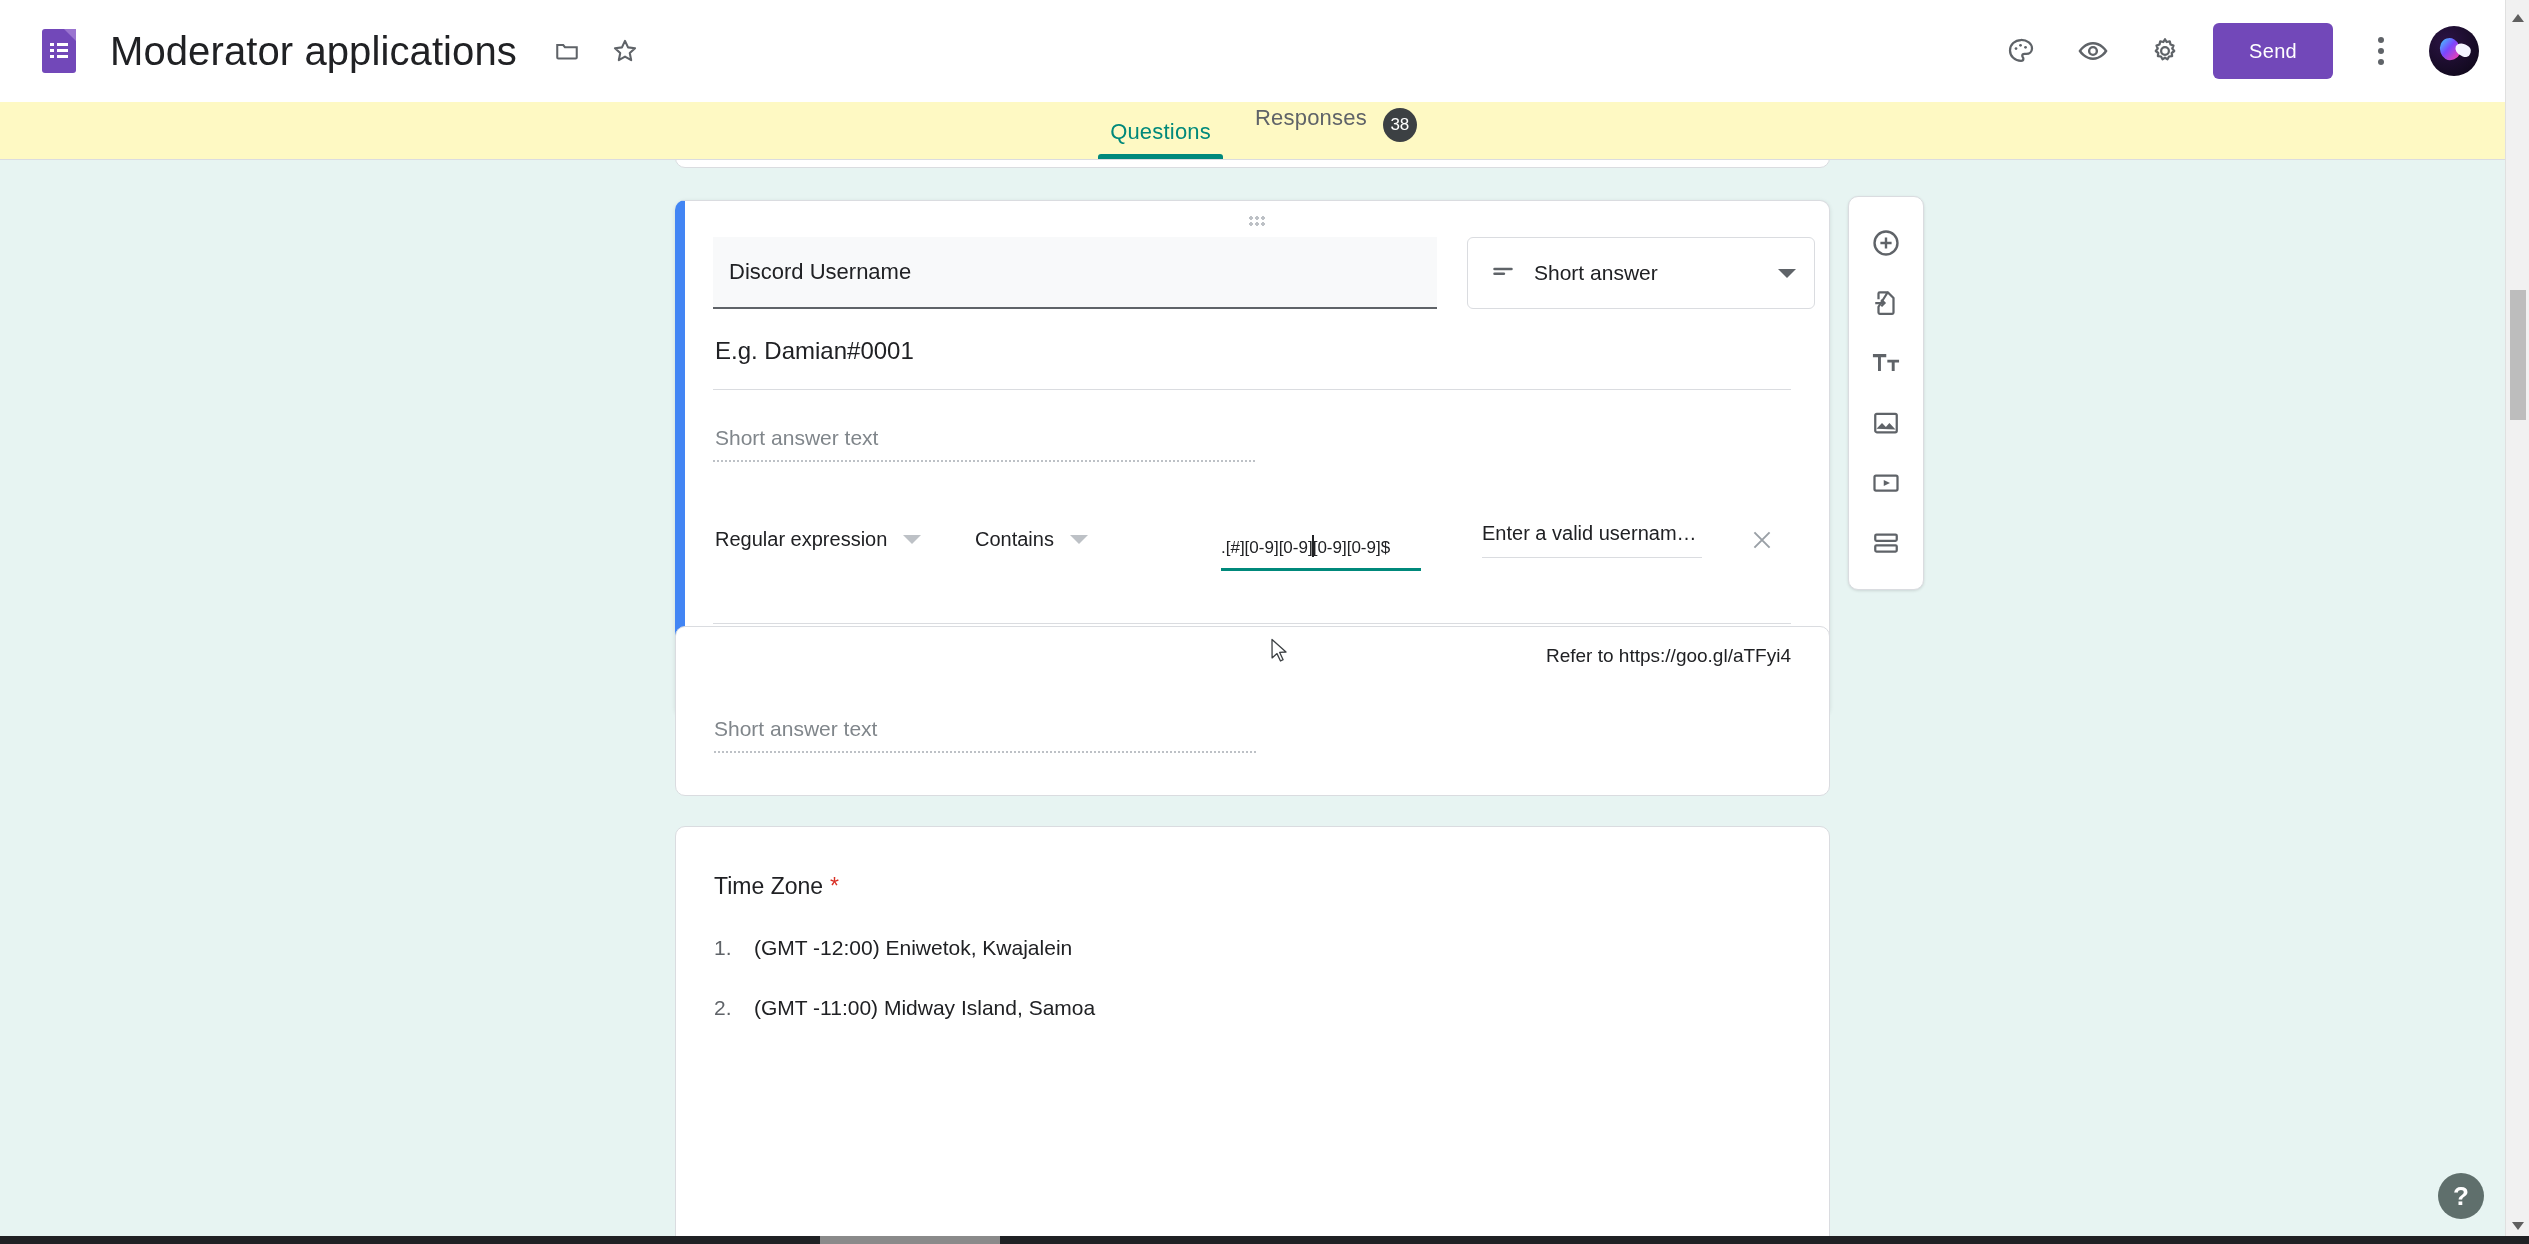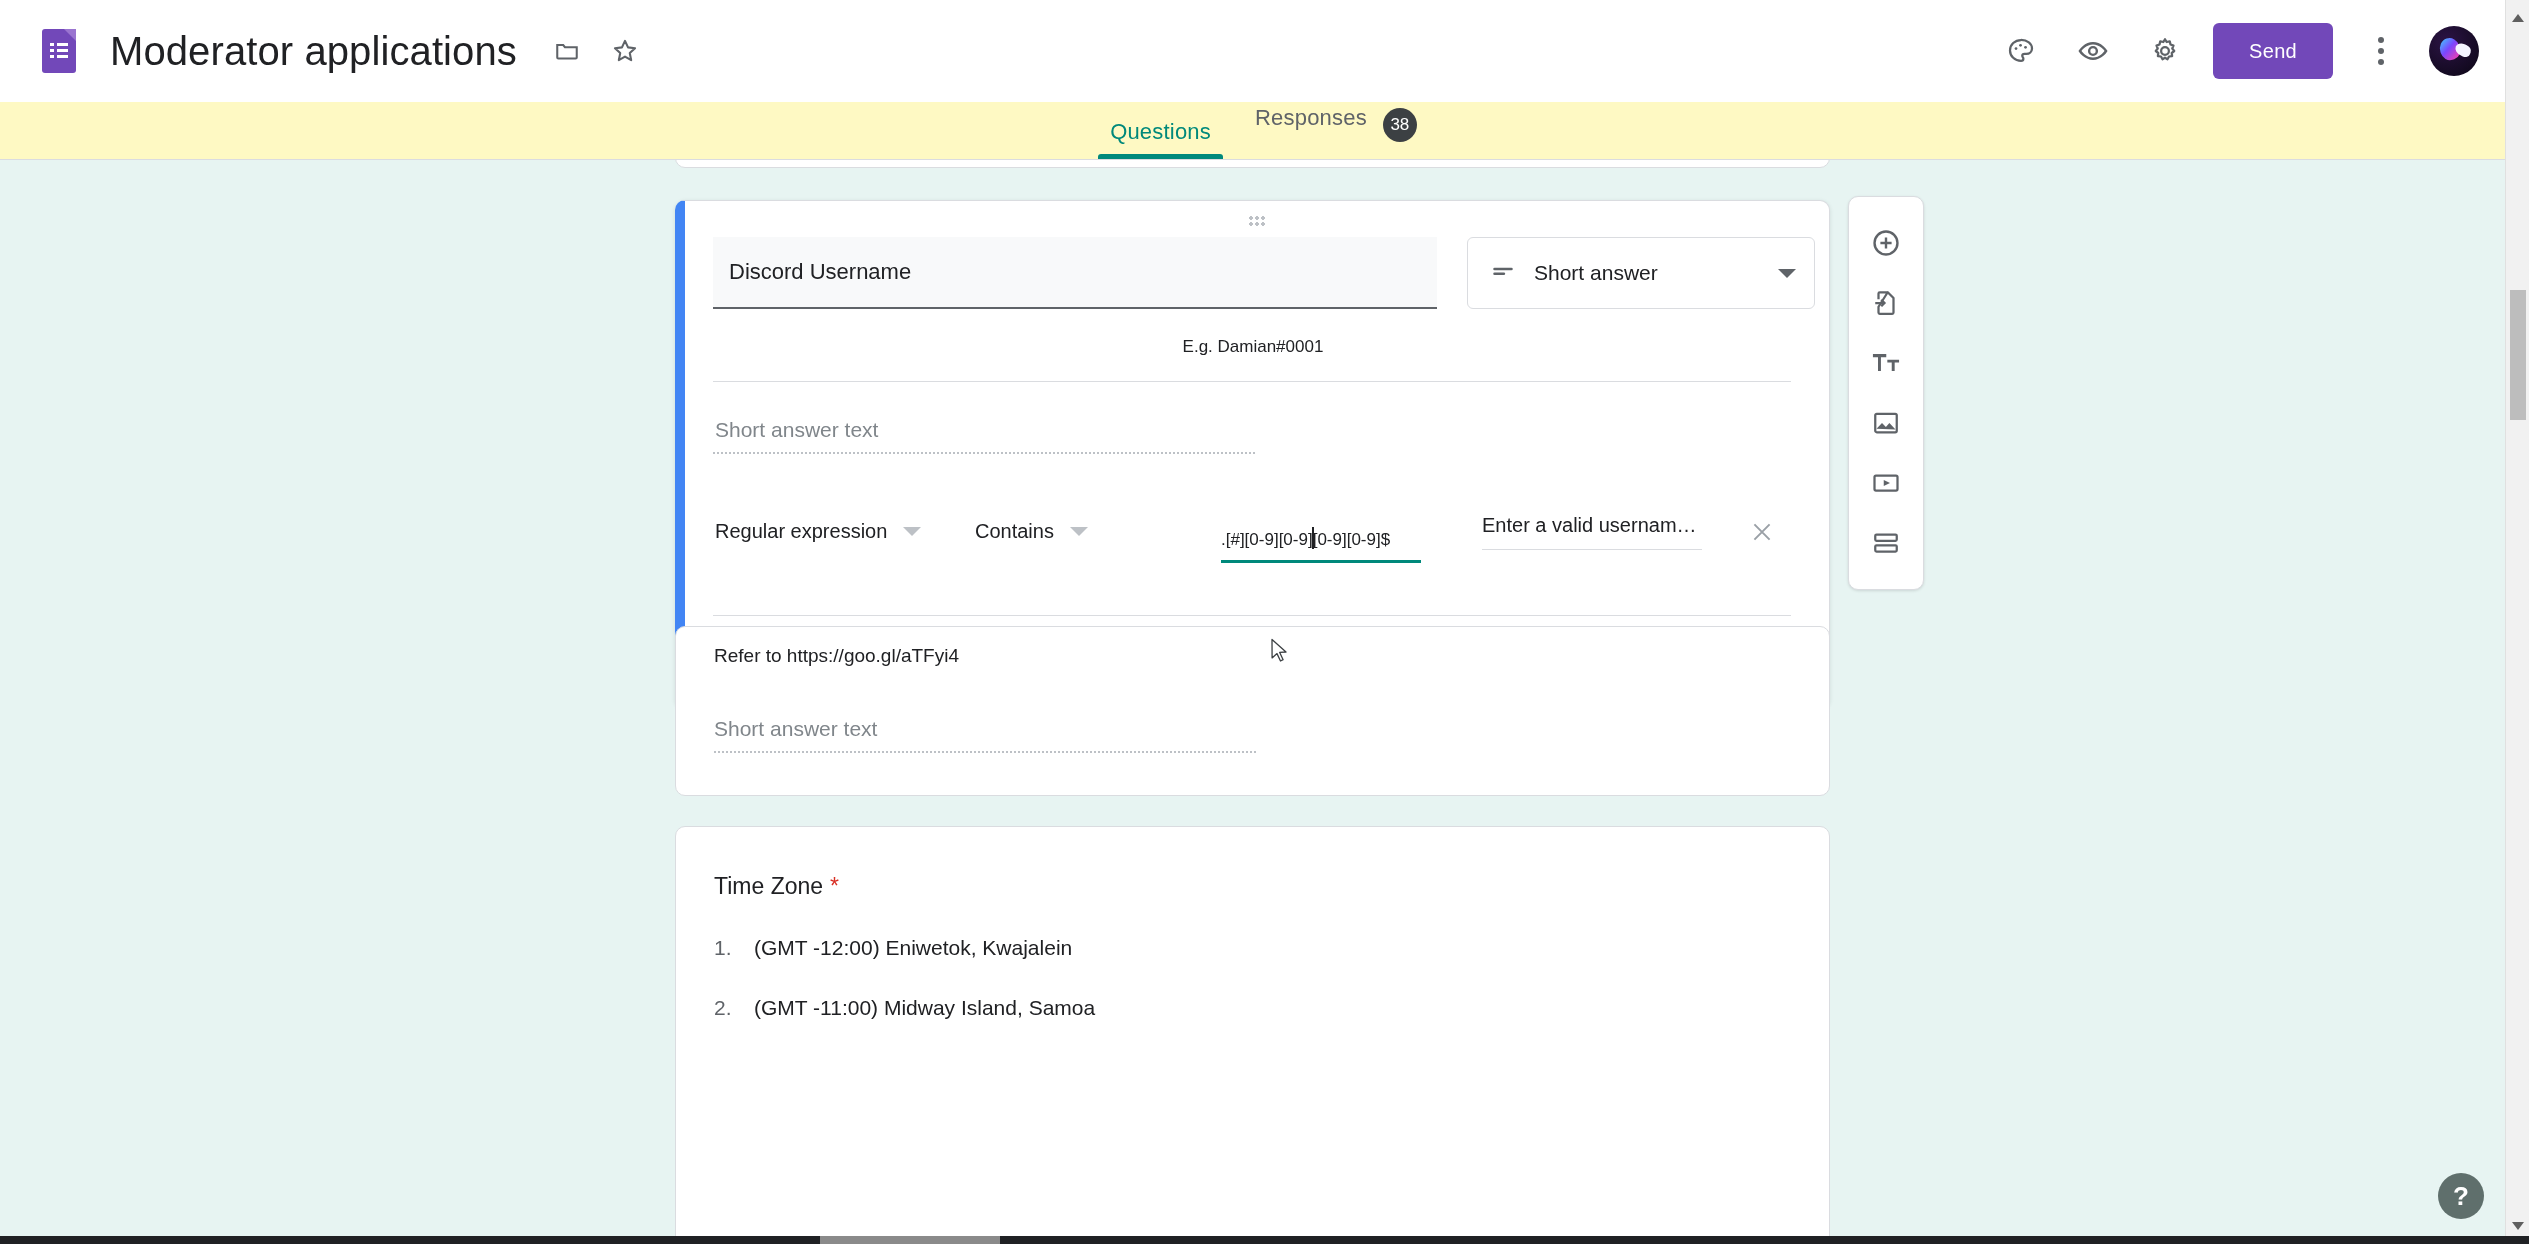--- a/index.html
+++ b/index.html
@@ -170,21 +170,21 @@
     width: 348px; height: 72px;
     border: 1px solid #dadce0; border-radius: 6px;
     display: flex; align-items: center;
     padding: 0 18px 0 22px; gap: 18px; cursor: pointer;
     background: #fff;
   }
   .type-label { font-size: 21px; color: #202124; flex: 1; }
   .caret-dn { width: 0; height: 0; border-left: 9px solid transparent; border-right: 9px solid transparent; border-top: 9px solid #5f6368; }
   .caret-dn.light { border-top-color: #bdc1c6; }
 
-  .q-desc { font-size: 17px; color: #202124; padding: 28px 0 0 2px; text-align: center; }
+  .q-desc { font-size: 24px; color: #202124; padding: 28px 0 0 2px; }
   .divider { height: 1px; background: #dadce0; margin: 24px 0 0 0; }
 
   .answer-placeholder {
     font-size: 21px; color: #80868b;
     padding: 36px 0 10px 2px;
     width: 542px;
     border-bottom: 2px dotted #bdc1c6;
   }
 
   
@@ -248,21 +248,21 @@
   .kebab {
     width: 48px; height: 48px; display: flex; flex-direction: column;
     align-items: center; justify-content: center; gap: 5px; cursor: pointer;
   }
   .kebab i { width: 6px; height: 6px; border-radius: 50%; background: #5f6368; display: block; }
 
   
   .card-static { position: absolute; left: 0; width: 1155px; padding: 0 38px; }
   .s-title { font-size: 23px; color: #202124; padding-top: 46px; }
   .req-star { color: #d93025; font-size: 23px; margin-left: 7px; }
-  .s-desc { font-size: 19px; color: #202124; padding-top: 18px; }
+  .s-desc { font-size: 19px; color: #202124; padding-top: 18px; text-align: right; }
   .s-ans {
     font-size: 21px; color: #80868b;
     margin-top: 50px; width: 542px;
     padding-bottom: 10px;
     border-bottom: 2px dotted #bdc1c6;
   }
   .tz-item { display: flex; font-size: 21px; color: #202124; margin-top: 36px; }
   .tz-num { width: 40px; color: #5f6368; }
 
   

